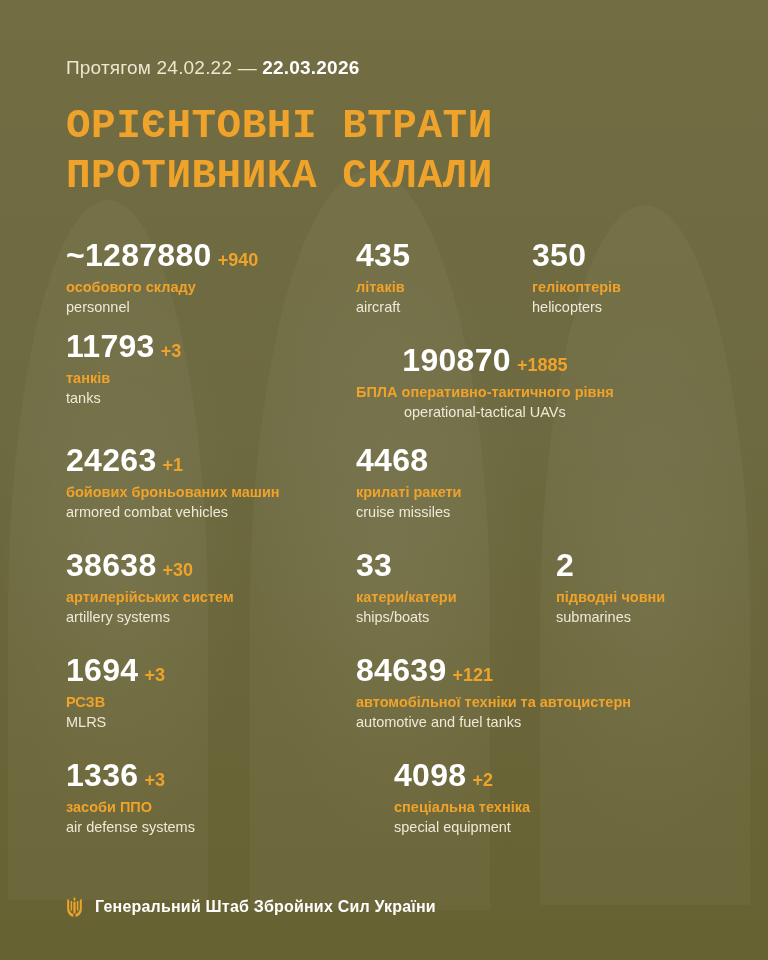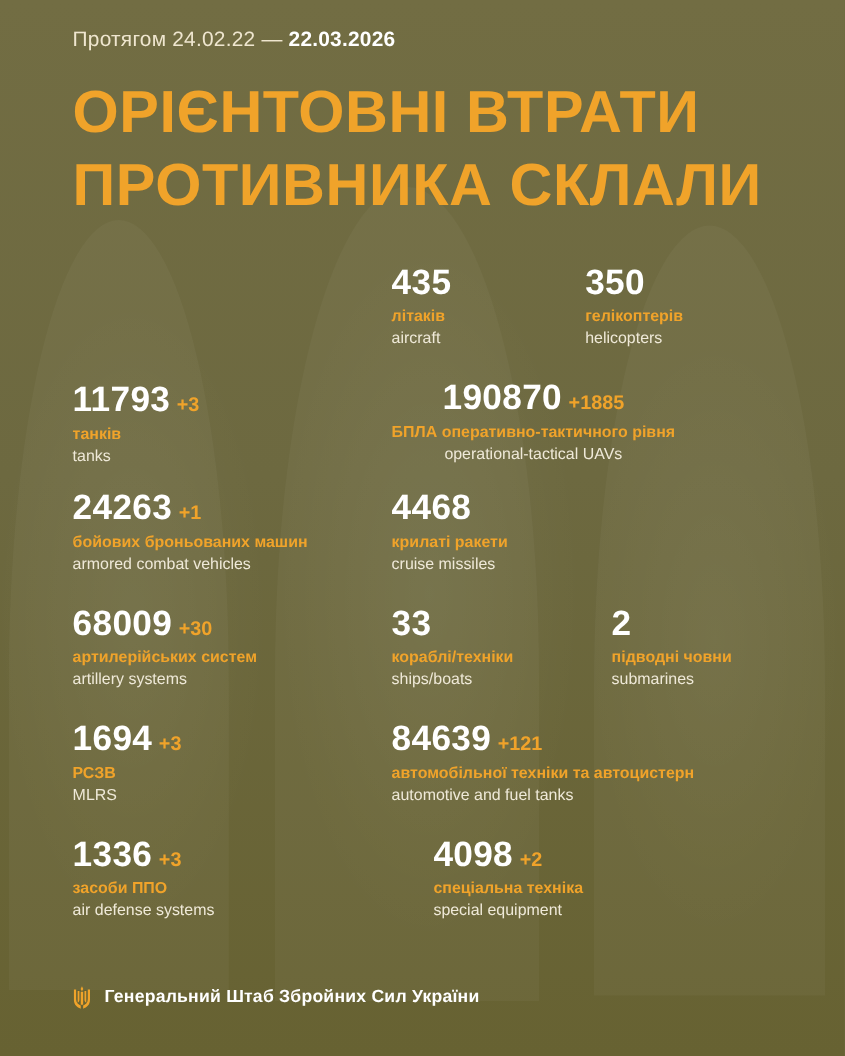--- a/index.html
+++ b/index.html
@@ -34,40 +34,41 @@
   .arch.a2 { left: 250px; top: 170px; width: 240px; height: 740px; }
   .arch.a3 { left: 540px; top: 205px; width: 210px; height: 700px; }
 
   .content {
     position: relative;
     z-index: 2;
     padding: 0 66px;
   }
 
   .period {
-    padding-top: 26px;
+    padding-top: 57px;
     font-size: 19px;
     letter-spacing: 0.2px;
     color: #efe6cf;
   }
   .period .date-start { color: #efe6cf; }
   .period .dash { color: #efe6cf; }
   .period .date-end {
     color: #ffffff;
     font-weight: bold;
   }
 
   .headline {
     margin-top: 22px;
     color: #f0a32a;
-    font-size: 54px;
+    font-size: 41px;
     font-weight: bold;
     line-height: 1.22;
     letter-spacing: 0.5px;
     text-transform: uppercase;
+    font-family: Liberation Mono, monospace;
   }
   .headline .l2 { display: block; }
 
   .grid {
     margin-top: 38px;
     position: relative;
     height: 600px;
   }
 
   .cell {
@@ -144,38 +145,45 @@
       <span class="date-end">22.03.2026</span>
     </div>
 
     <div class="headline">
       <span class="l1">Орієнтовні втрати</span>
       <span class="l2">противника склали</span>
     </div>
 
     <div class="grid">
 
+      <div class="cell" style="left:0px; top:0px;">
+        <div class="num-row">
+          <span class="num">~1287880</span><span class="delta">+940</span>
+        </div>
+        <div class="lbl-ua">особового складу</div>
+        <div class="lbl-en">personnel</div>
+      </div>
 
       <div class="cell" style="left:290px; top:0px;">
         <div class="num-row">
           <span class="num">435</span><span class="delta"></span>
         </div>
         <div class="lbl-ua">літаків</div>
         <div class="lbl-en">aircraft</div>
       </div>
 
       <div class="cell" style="left:466px; top:0px;">
         <div class="num-row">
           <span class="num">350</span><span class="delta"></span>
         </div>
         <div class="lbl-ua">гелікоптерів</div>
         <div class="lbl-en">helicopters</div>
       </div>
 
-      <div class="cell" style="left:0px; top:107px;">
+      <div class="cell" style="left:0px; top:91px;">
         <div class="num-row">
           <span class="num">11793</span><span class="delta">+3</span>
         </div>
         <div class="lbl-ua">танків</div>
         <div class="lbl-en">tanks</div>
       </div>
 
       <div class="cell" style="left:290px; top:105px;text-align:center;">
         <div class="num-row">
           <span class="num">190870</span><span class="delta">+1885</span>
@@ -195,31 +203,31 @@
       <div class="cell" style="left:290px; top:205px;">
         <div class="num-row">
           <span class="num">4468</span><span class="delta"></span>
         </div>
         <div class="lbl-ua">крилаті ракети</div>
         <div class="lbl-en">cruise missiles</div>
       </div>
 
       <div class="cell" style="left:0px; top:310px;">
         <div class="num-row">
-          <span class="num">68009</span><span class="delta">+30</span>
+          <span class="num">38638</span><span class="delta">+30</span>
         </div>
         <div class="lbl-ua">артилерійських систем</div>
         <div class="lbl-en">artillery systems</div>
       </div>
 
       <div class="cell" style="left:290px; top:310px;">
         <div class="num-row">
           <span class="num">33</span><span class="delta"></span>
         </div>
-        <div class="lbl-ua">кораблі/техніки</div>
+        <div class="lbl-ua">катери/катери</div>
         <div class="lbl-en">ships/boats</div>
       </div>
 
       <div class="cell" style="left:490px; top:310px;">
         <div class="num-row">
           <span class="num">2</span><span class="delta"></span>
         </div>
         <div class="lbl-ua">підводні човни</div>
         <div class="lbl-en">submarines</div>
       </div>

